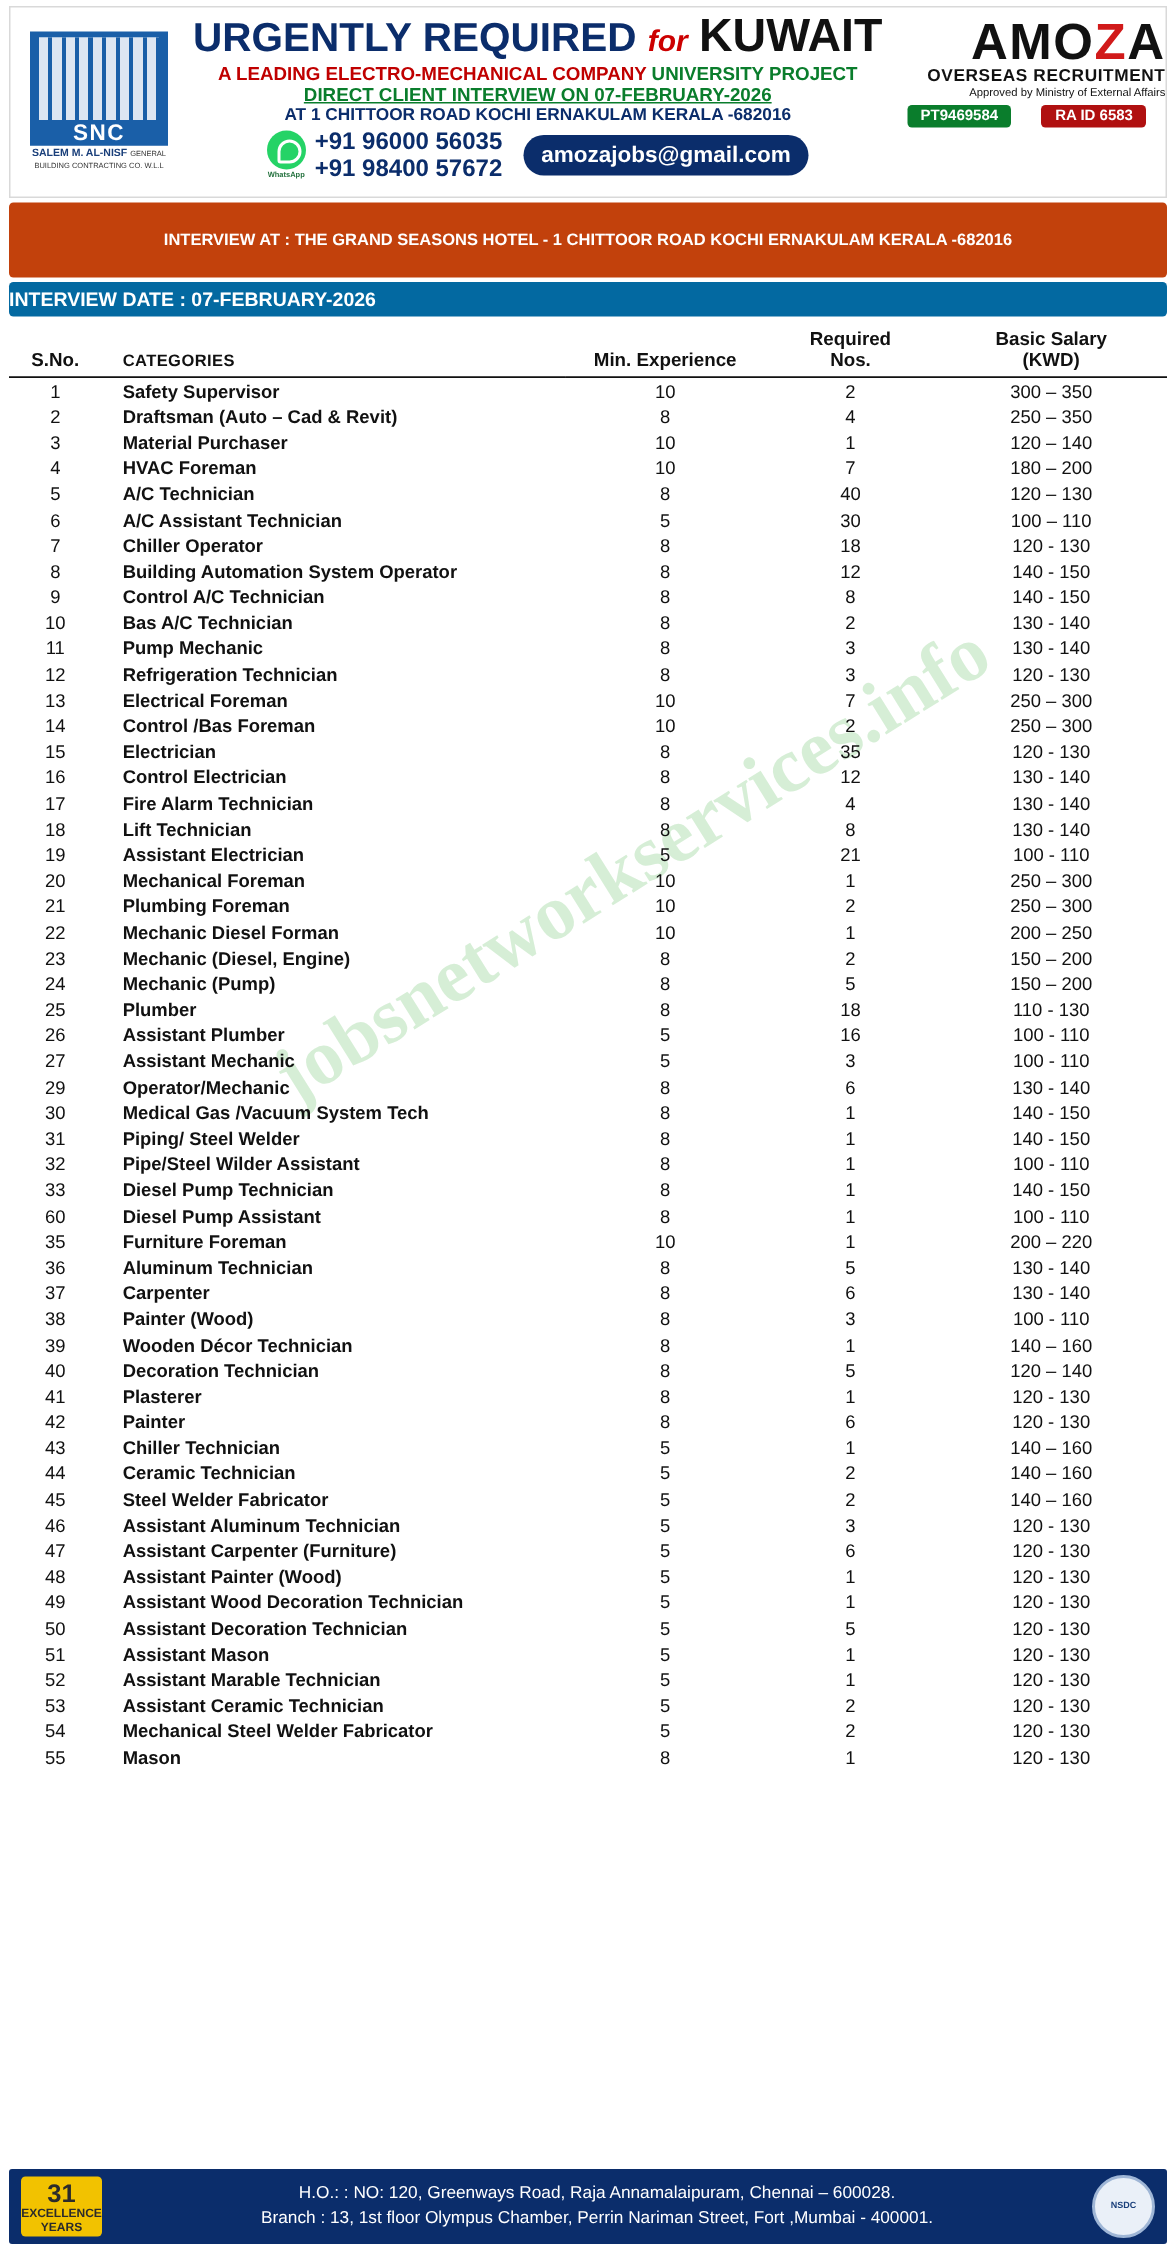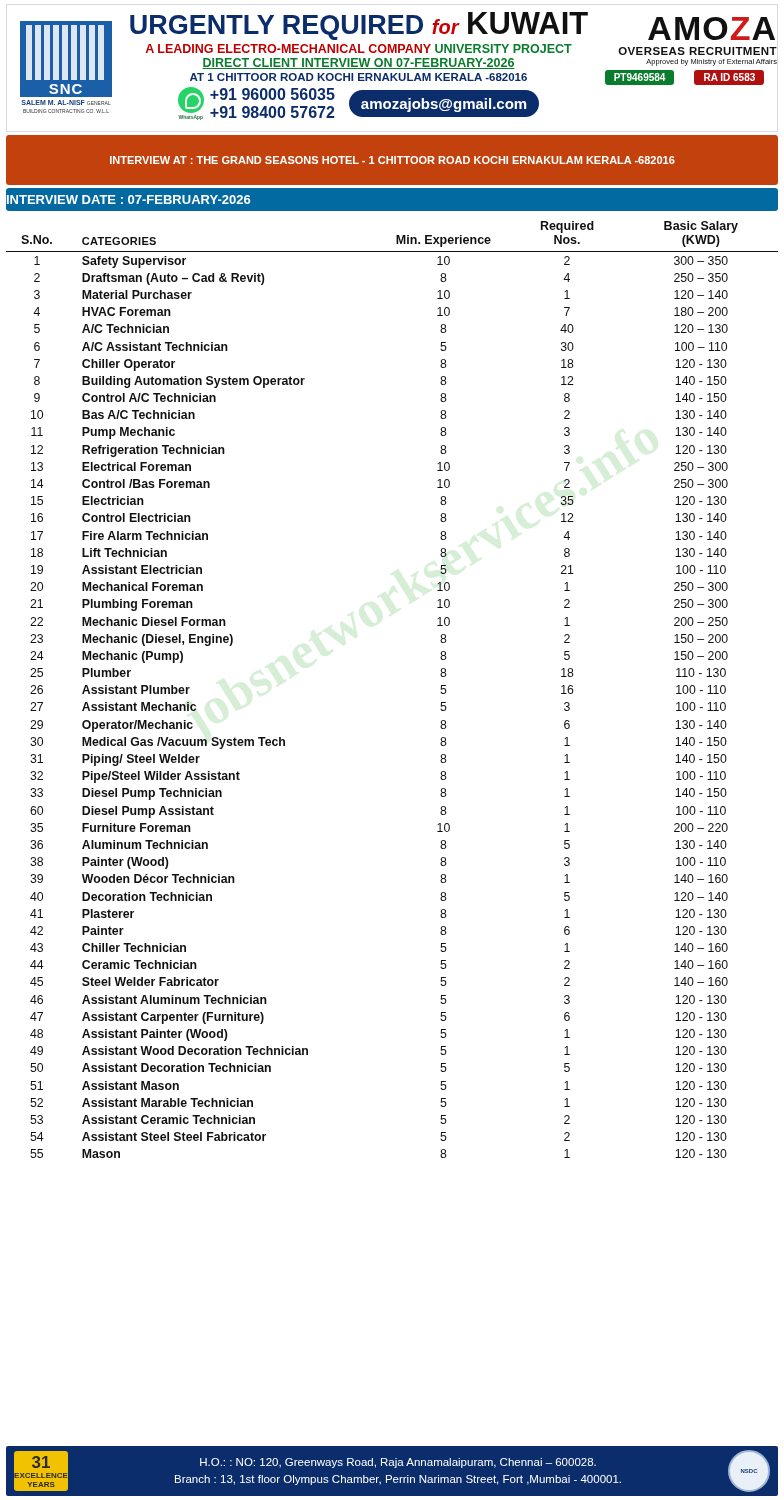--- a/index.html
+++ b/index.html
@@ -425,20 +425,27 @@
           <td class="col-sal">200 – 220</td>
         </tr>
         <tr>
           <td class="col-sno">36</td>
           <td class="col-cat">Aluminum Technician</td>
           <td class="col-exp">8</td>
           <td class="col-req">5</td>
           <td class="col-sal">130 - 140</td>
         </tr>
         <tr>
+          <td class="col-sno">37</td>
+          <td class="col-cat">Carpenter</td>
+          <td class="col-exp">8</td>
+          <td class="col-req">6</td>
+          <td class="col-sal">130 - 140</td>
+        </tr>
+        <tr>
           <td class="col-sno">38</td>
           <td class="col-cat">Painter (Wood)</td>
           <td class="col-exp">8</td>
           <td class="col-req">3</td>
           <td class="col-sal">100 - 110</td>
         </tr>
         <tr>
           <td class="col-sno">39</td>
           <td class="col-cat">Wooden Décor Technician</td>
           <td class="col-exp">8</td>
@@ -538,21 +545,21 @@
         </tr>
         <tr>
           <td class="col-sno">53</td>
           <td class="col-cat">Assistant Ceramic Technician</td>
           <td class="col-exp">5</td>
           <td class="col-req">2</td>
           <td class="col-sal">120 - 130</td>
         </tr>
         <tr>
           <td class="col-sno">54</td>
-          <td class="col-cat">Assistant Steel Steel Fabricator</td>
+          <td class="col-cat">Mechanical Steel Welder Fabricator</td>
           <td class="col-exp">5</td>
           <td class="col-req">2</td>
           <td class="col-sal">120 - 130</td>
         </tr>
         <tr>
           <td class="col-sno">55</td>
           <td class="col-cat">Mason</td>
           <td class="col-exp">8</td>
           <td class="col-req">1</td>
           <td class="col-sal">120 - 130</td>

